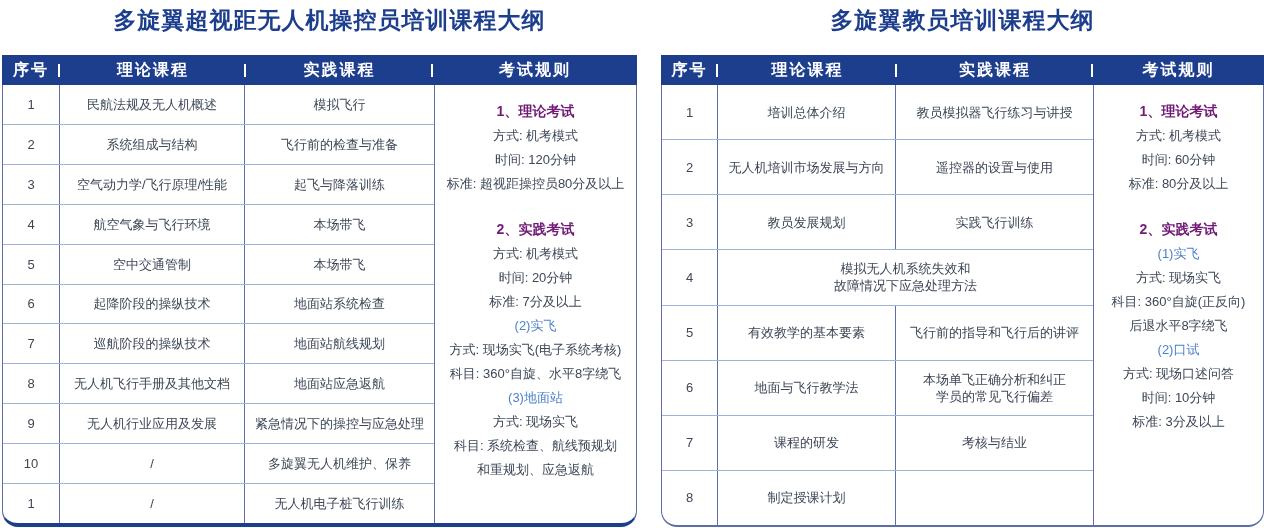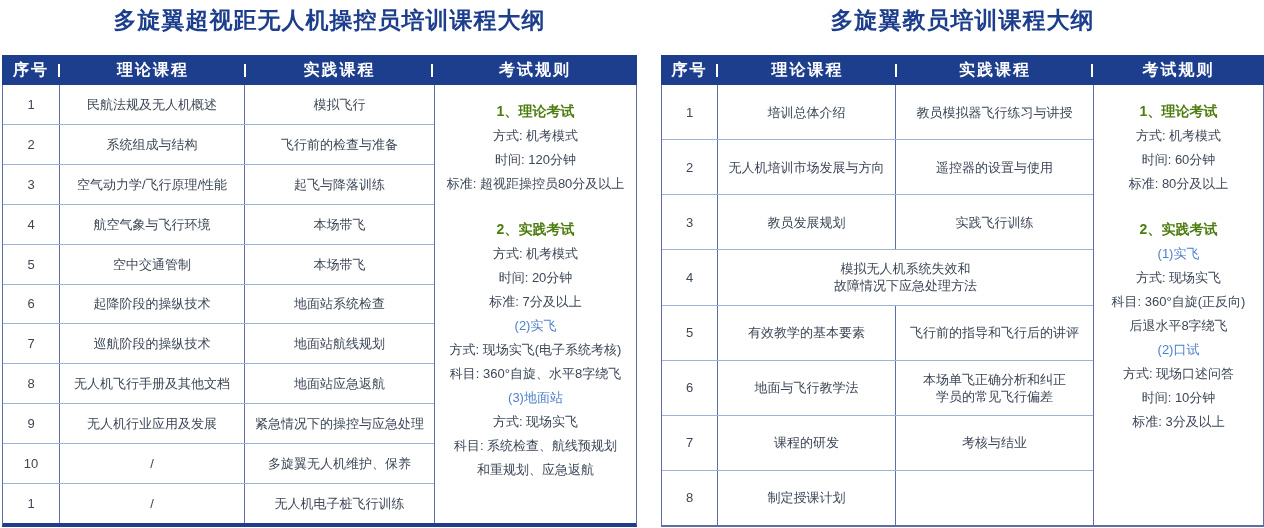--- a/index.html
+++ b/index.html
@@ -3,21 +3,21 @@
 <meta charset="utf-8">
 <style>
   html,body{margin:0;padding:0;background:#ffffff;}
   .page{position:relative;width:1264px;height:528px;background:#ffffff;overflow:hidden;
         font-family:"Liberation Sans", sans-serif;}
   .title{position:absolute;top:5px;text-align:center;font-size:23px;font-weight:bold;
          color:#1d3e8c;letter-spacing:1px;}
   .title-left{left:12px;width:635px;}
   .title-right{left:661px;width:603px;}
   .tbl{position:absolute;top:55px;display:flex;flex-direction:column;
-       border-left:1px solid #5f6da9;border-right:1px solid #5f6da9;box-sizing:border-box;}
+       border-left:1px solid #5f6da9;border-right:1px solid #5f6da9;box-sizing:border-box;border-radius:16px;}
   .tbl-left{left:2px;width:635px;height:472px;border-bottom:4px solid #1d3e8c;}
   .tbl-right{left:661px;width:603px;height:472px;border-bottom:2px solid #5f6da9;}
   .thead{height:30px;flex:0 0 30px;display:flex;background:#1d3e8c;align-items:center;
          margin:0 -1px;}
   .th{position:relative;color:#ffffff;font-size:16px;font-weight:bold;text-align:center;
       letter-spacing:2px;box-sizing:border-box;}
   .th:not(:last-child)::after{content:"";position:absolute;right:0;top:4px;bottom:4px;
       width:2px;background:#ffffff;}
   .tbody{flex:1;display:flex;min-height:0;}
   .rows{display:flex;flex-direction:column;flex:1;min-width:0;}
@@ -33,21 +33,21 @@
   .tbl-right .c1{width:56px;} .tbl-right .c2{width:178px;}
   .tbl-left  .th.h1{width:58px;} .tbl-left  .th.h2{width:186px;}
   .tbl-left  .th.h3{width:187px;} .tbl-left .th.h4{flex:1;}
   .tbl-right .th.h1{width:57px;} .tbl-right .th.h2{width:179px;}
   .tbl-right .th.h3{width:196px;} .tbl-right .th.h4{flex:1;}
   .exam-cell{border-left:1px solid #5f6da9;box-sizing:border-box;text-align:center;
              padding-top:13px;overflow:hidden;}
   .tbl-left .exam-cell{width:202px;}
   .tbl-right .exam-cell{width:170px;}
   .x{font-size:13px;line-height:24px;color:#3d4757;}
-  .x.head{font-size:14px;font-weight:bold;color:#4d7c0f;line-height:26px;}
+  .x.head{font-size:14px;font-weight:bold;color:#701a75;line-height:26px;}
   .x.sub{color:#4b7fca;}
   .x.gap{height:20px;}
 </style>
 </head>
 <body>
 
 <div class="page">
 
   <div class="title title-left">多旋翼超视距无人机操控员培训课程大纲</div>
   <div class="title title-right">多旋翼教员培训课程大纲</div>

